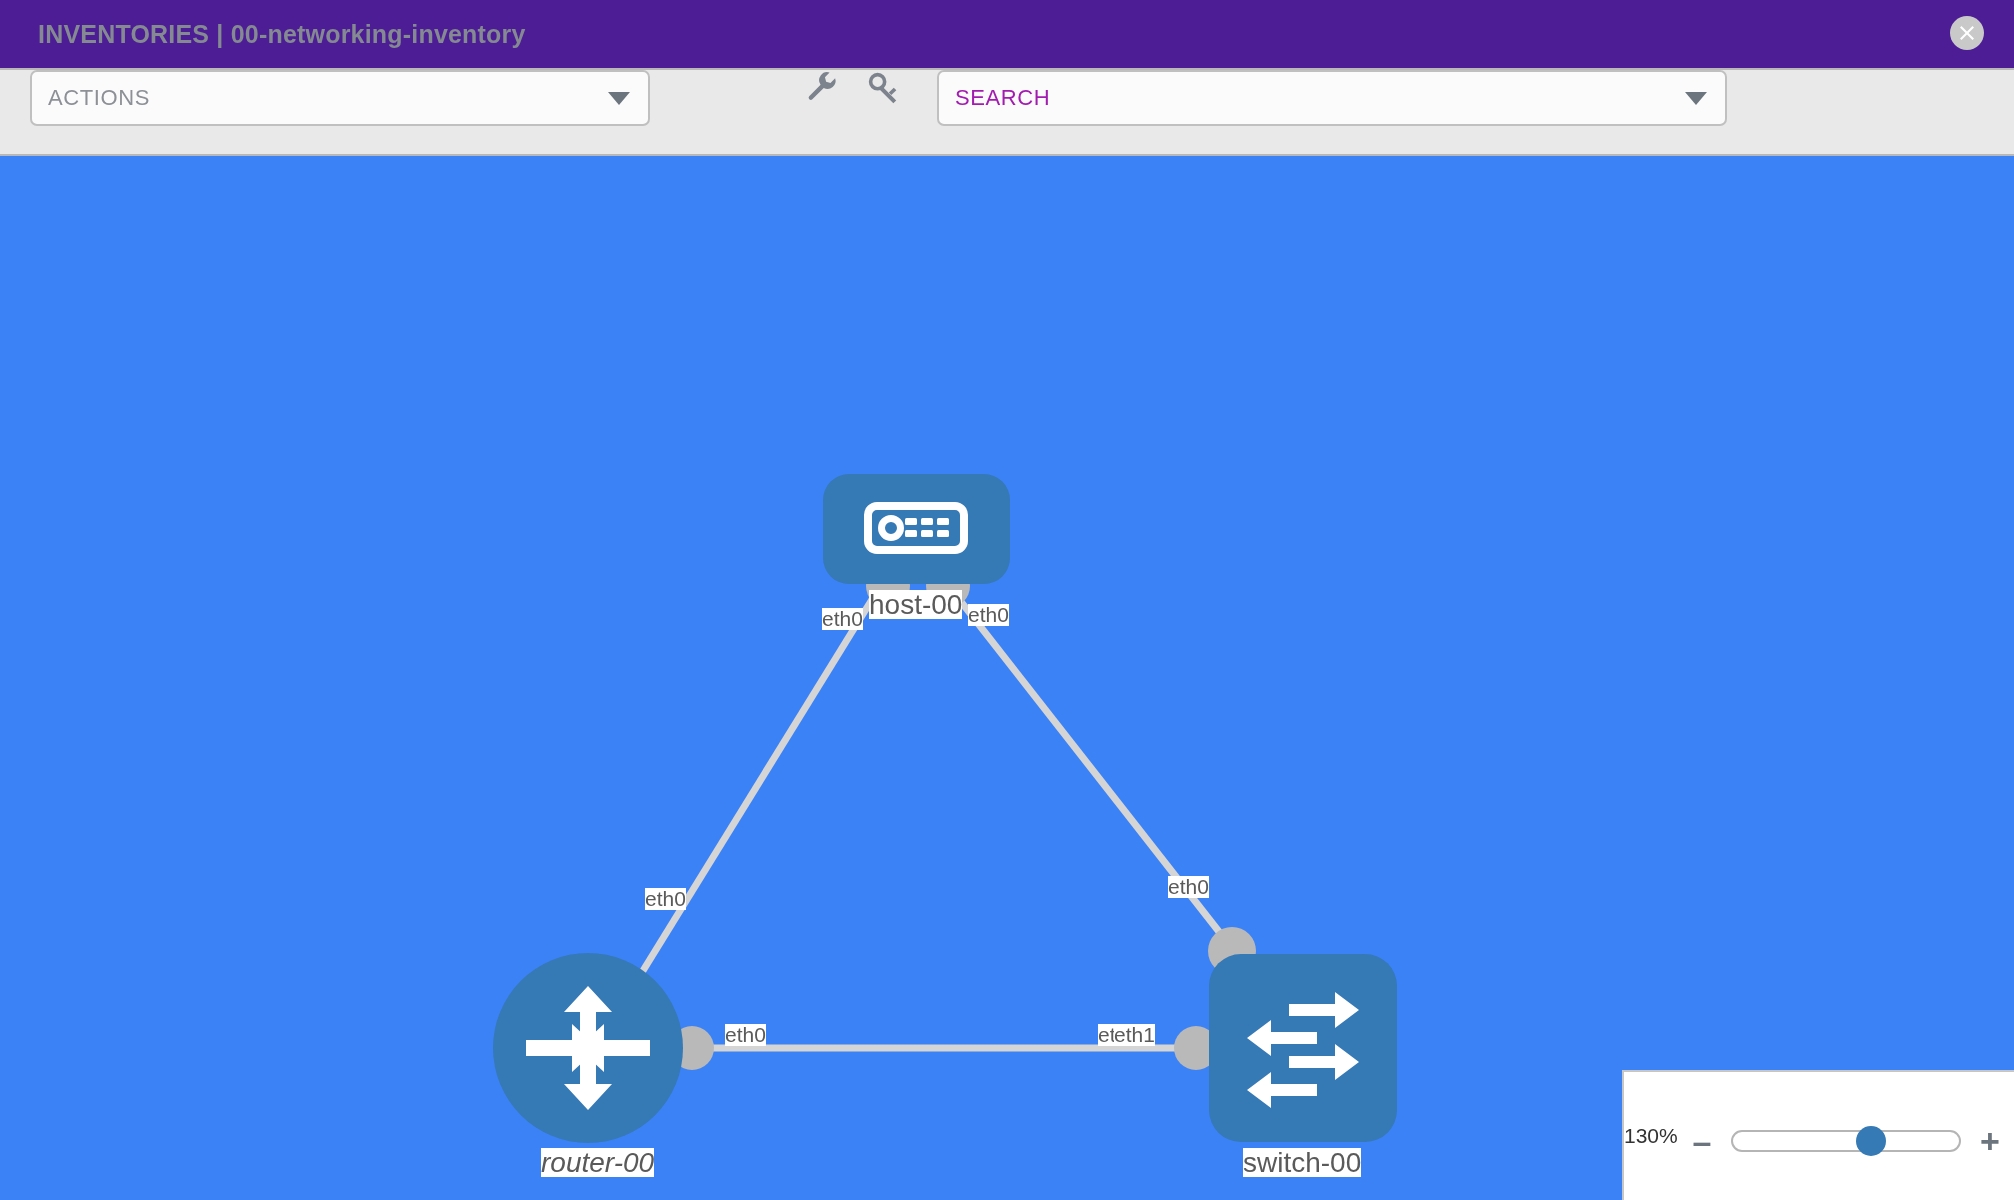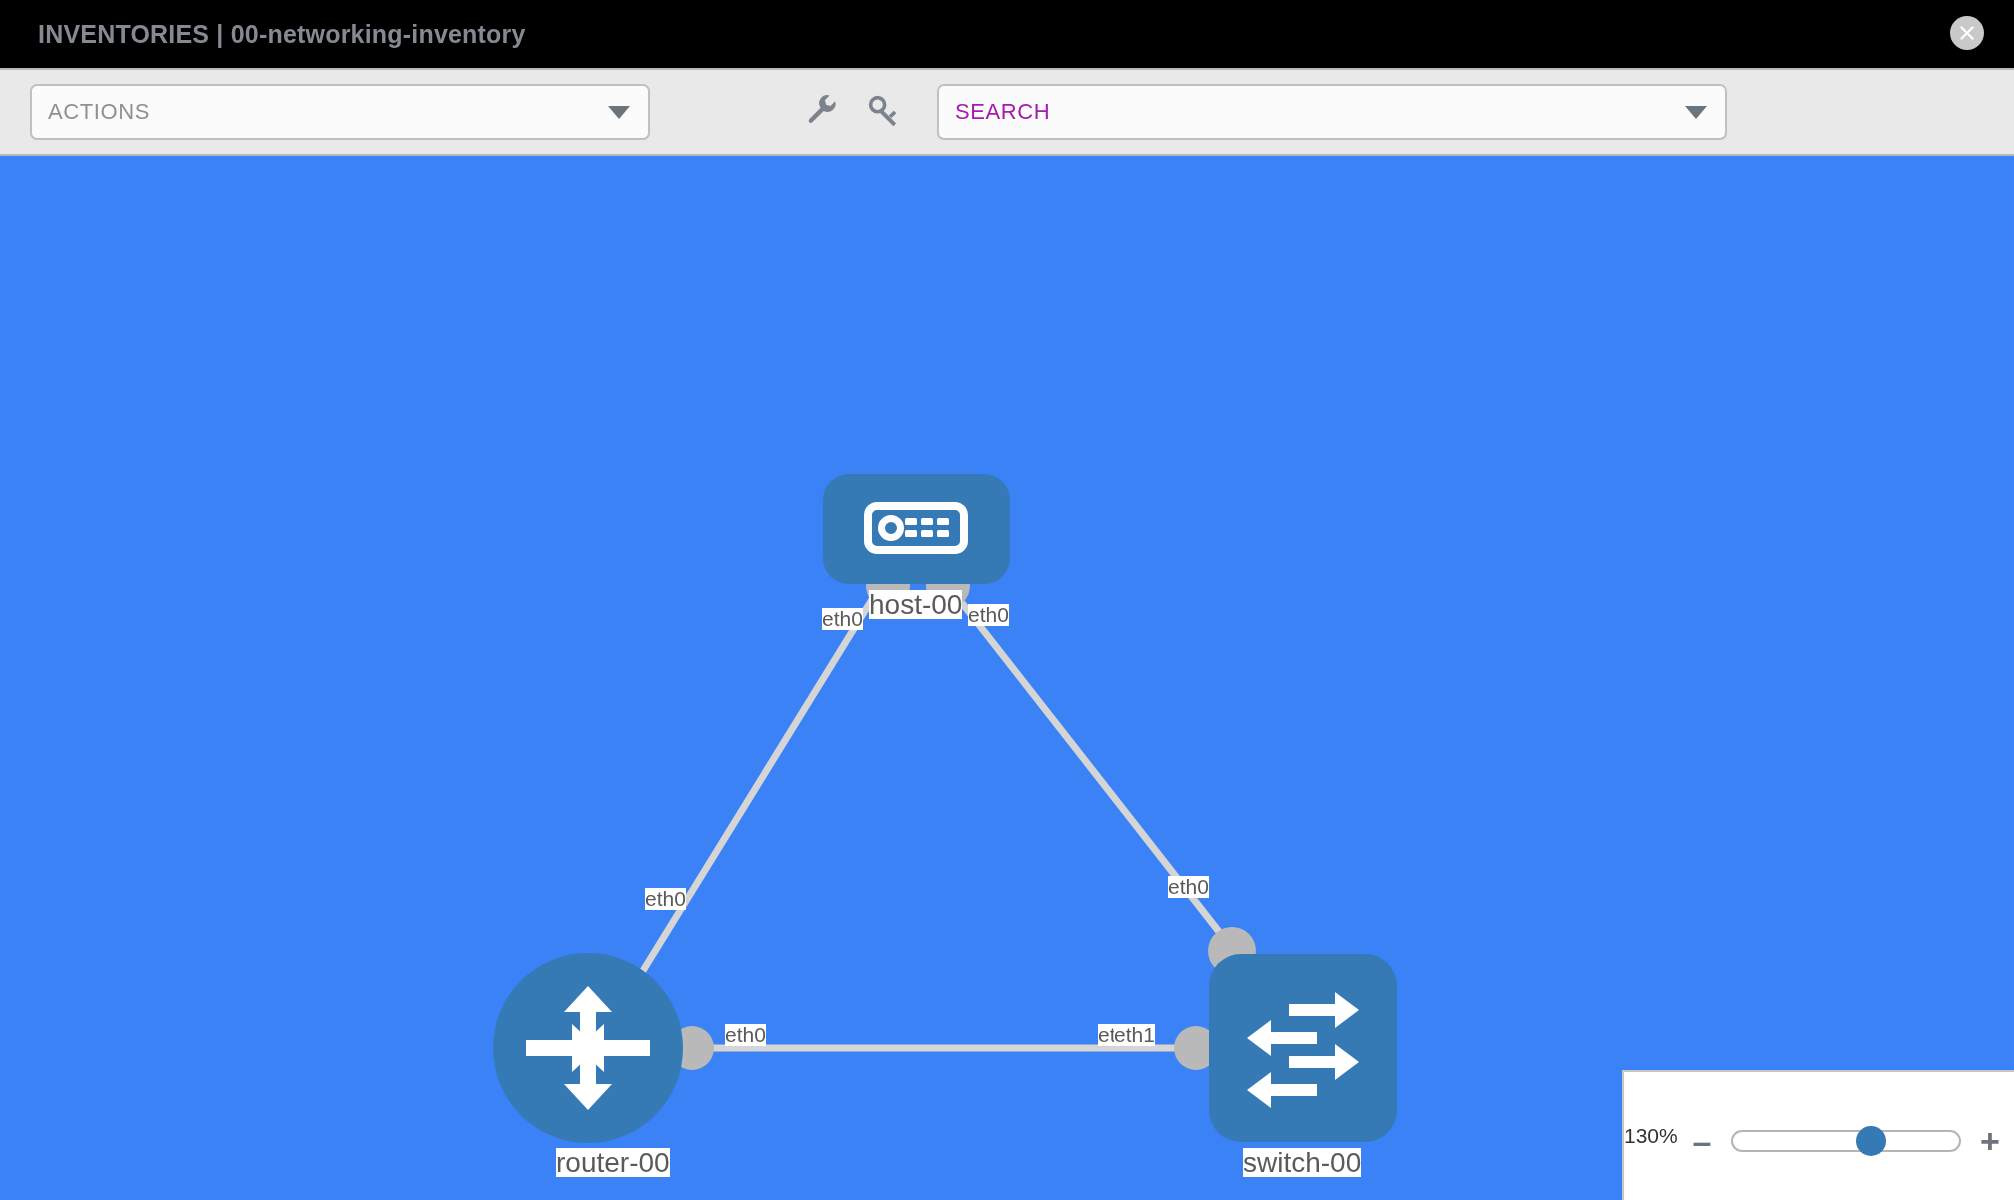--- a/index.html
+++ b/index.html
@@ -7,21 +7,21 @@
     width: 2014px; height: 1200px;
     font-family: "Liberation Sans", sans-serif;
     background: #ffffff;
     overflow: hidden;
   }
 
   
   .header {
     position: relative;
     height: 68px;
-    background: #000000;
+    background: #4c1d95;
     display: flex;
     align-items: center;
   }
   .page-title {
     margin-left: 38px;
     font-size: 25px;
     font-weight: bold;
     color: #848992;
     letter-spacing: 0.2px;
     white-space: nowrap;
@@ -40,21 +40,21 @@
   }
   .close-icon svg { display: block; }
 
   
   .toolbar {
     height: 88px;
     background: #e9e9e9;
     border-top: 2px solid #b8b8b8;
     border-bottom: 2px solid #b8b8b8;
     display: flex;
-    align-items: center;
+    align-items: flex-start;
     padding: 0 30px;
     position: relative;
   }
   .actions-select {
     width: 620px;
     height: 56px;
     background: #fbfbfb;
     border: 2px solid #c0c0c0;
     border-radius: 7px;
     display: flex;
@@ -315,21 +315,21 @@
 
   <div class="edge-label" style="left:822px; top:452px;">eth0</div>
   <div class="edge-label" style="left:968px; top:448px;">eth0</div>
   <div class="edge-label" style="left:645px; top:732px;">eth0</div>
   <div class="edge-label" style="left:1168px; top:720px;">eth0</div>
   <div class="edge-label" style="left:725px; top:868px;">eth0</div>
   <div class="edge-label" style="left:1098px; top:868px;">eth</div>
   <div class="edge-label" style="left:1114px; top:868px;">eth1</div>
 
   <div class="node-label" style="left:869px; top:434px;">host-00</div>
-  <div class="node-label" style="left:556px; top:992px;">router-00</div>
+  <div class="node-label" style="left:541px; top:992px;font-style:italic;">router-00</div>
   <div class="node-label" style="left:1243px; top:992px;">switch-00</div>
 
   <div class="zoom-panel">
     <div class="zoom-value">130%</div>
     <div class="zoom-row">
       <span class="zoom-minus">–</span>
       <div class="zoom-slider">
         <div class="zoom-thumb" style="left: 61%;"></div>
       </div>
       <span class="zoom-plus">+</span>

